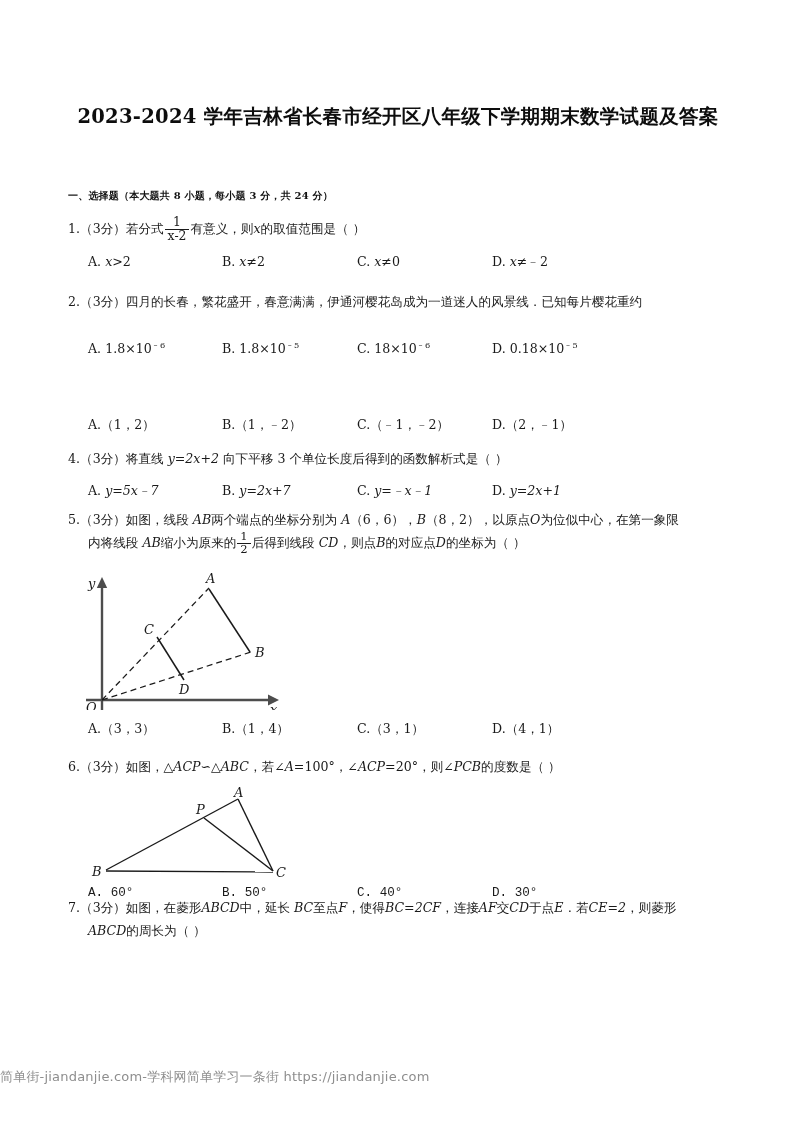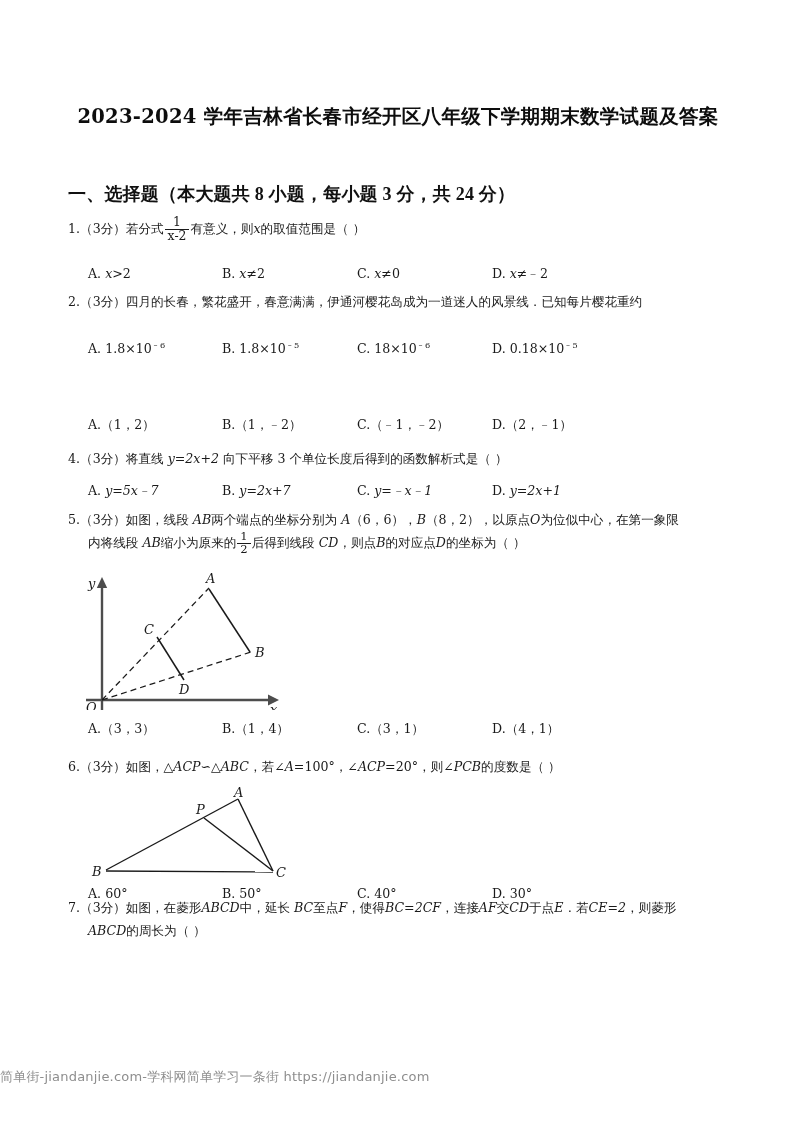--- a/index.html
+++ b/index.html
@@ -34,26 +34,25 @@
     font-size: 19.5px;
     line-height: 34px;
     letter-spacing: 0.3px;
     color: #0d0d0d;
   }
 
   
   .section-head {
     position: absolute;
     left: 68px;
-    top: 182px;
-    font-size: 18px;
+    top: 189px;
+    font-size: 10px;
     font-weight: bold;
     letter-spacing: 0.2px;
     color: #111;
-    font-family: Liberation Serif, serif;
   }
 
   
   .q {
     position: absolute;
     left: 68px;
     width: 668px;
     font-size: 12.6px;
     line-height: 23px;
     color: #1a1a1a;
@@ -133,21 +132,21 @@
 
   <div class="doc-title">2023-2024 学年吉林省长春市经开区八年级下学期期末数学试题及答案</div>
 
   <div class="section-head">一、选择题（本大题共 8 小题，每小题 3 分，共 24 分）</div>
 
   <div class="q" style="top:216px;">
     <span class="q-line">
       <span>1.</span><span>（3分）</span><span>若分式</span><span class="frac lg"><span class="num">1</span><span class="den">x-2</span></span><span>有意义，则</span><span class="ital">x</span><span>的取值范围是（       ）</span>
     </span>
   </div>
-  <div class="opts" style="top:266px;">
+  <div class="opts" style="top:254px;">
     <span class="opt c0"><span>A.</span> <span class="ital">x</span><span>&gt;2</span></span>
     <span class="opt c1"><span>B.</span> <span class="ital">x</span><span>≠2</span></span>
     <span class="opt c2"><span>C.</span> <span class="ital">x</span><span>≠0</span></span>
     <span class="opt c3"><span>D.</span> <span class="ital">x</span><span>≠﹣2</span></span>
   </div>
 
   <div class="q" style="top:290px;">
     <span class="q-line">
       <span>2.</span><span>（3分）</span><span>四月的长春，繁花盛开，春意满满，伊通河樱花岛成为一道迷人的风景线．已知每片樱花重约</span>
     </span>
@@ -238,21 +237,21 @@
 
       <line x1="126" y1="32" x2="195" y2="85" stroke="#1a1a1a" stroke-width="1.4"></line>
 
       <text x="156" y="11" font-family="DejaVu Serif, Liberation Serif, serif" font-size="13" font-style="italic" fill="#1a1a1a">A</text>
       <text x="14" y="90" font-family="DejaVu Serif, Liberation Serif, serif" font-size="13" font-style="italic" fill="#1a1a1a">B</text>
       <text x="198" y="91" font-family="DejaVu Serif, Liberation Serif, serif" font-size="13" font-style="italic" fill="#1a1a1a">C</text>
       <text x="118" y="28" font-family="DejaVu Serif, Liberation Serif, serif" font-size="13" font-style="italic" fill="#1a1a1a">P</text>
     </svg>
   </div>
 
-  <div class="opts" style="top:886px;">
+  <div class="opts" style="top:886px;font-family:Liberation Mono, monospace;">
     <span class="opt c0"><span>A.</span> <span>60°</span></span>
     <span class="opt c1"><span>B.</span> <span>50°</span></span>
     <span class="opt c2"><span>C.</span> <span>40°</span></span>
     <span class="opt c3"><span>D.</span> <span>30°</span></span>
   </div>
 
   <div class="q" style="top:896px;">
     <span class="q-line">
       <span>7.</span><span>（3分）</span><span>如图，在菱形</span><span class="ital">ABCD</span><span>中，延长</span> <span class="ital">BC</span><span>至点</span><span class="ital">F</span><span>，使得</span><span class="ital">BC=2CF</span><span>，连接</span><span class="ital">AF</span><span>交</span><span class="ital">CD</span><span>于点</span><span class="ital">E</span><span>．若</span><span class="ital">CE=2</span><span>，则菱形</span>
     </span>

